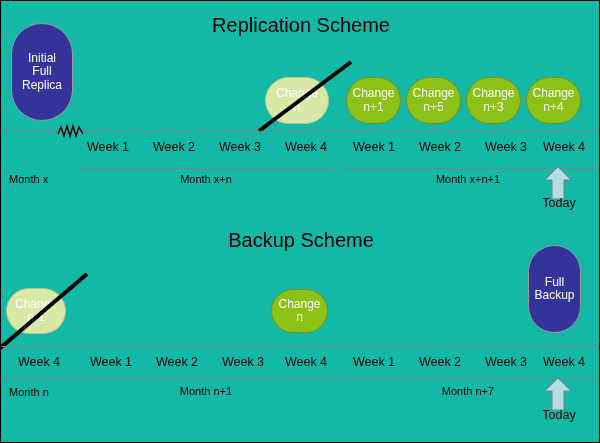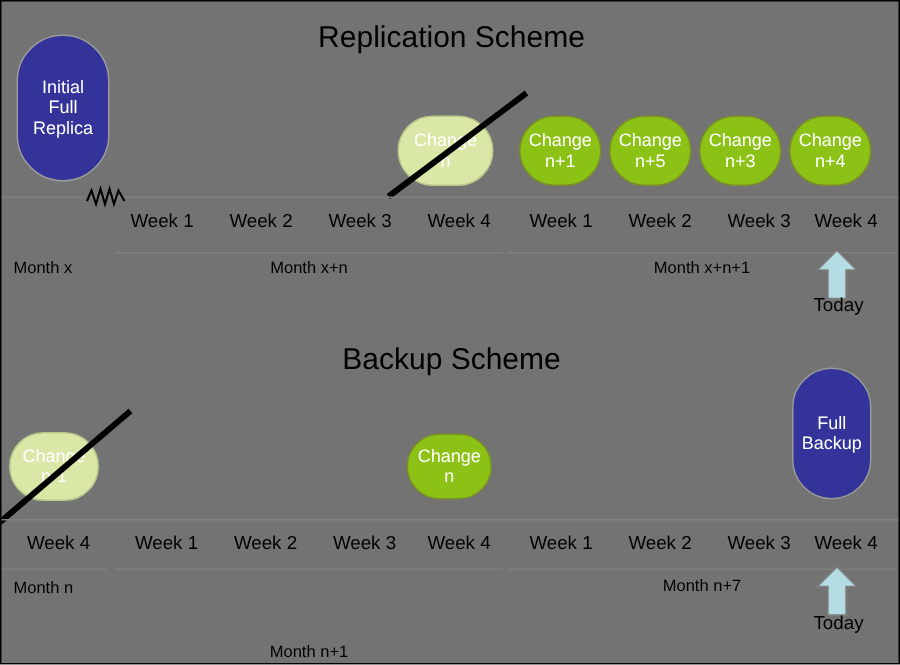--- a/index.html
+++ b/index.html
@@ -7,21 +7,21 @@
     padding: 0;
     background: #ffffff;
   }
   body {
     font-family: "Liberation Sans", sans-serif;
   }
   #slide {
     position: relative;
     width: 600px;
     height: 443px;
-    background: #737373;
+    background: #14b8a6;
     border: 1px solid #000000;
     box-sizing: border-box;
     overflow: hidden;
   }
   .abs { position: absolute; }
 
   
   .scheme-title {
     font-size: 20px;
     color: #000000;
@@ -192,21 +192,21 @@
   <div class="abs week-label" style="left:272px; top:354px; width:66px;">Week 4</div>
 
   <div class="abs week-label" style="left:340px; top:354px; width:66px;">Week 1</div>
   <div class="abs week-label" style="left:406px; top:354px; width:66px;">Week 2</div>
   <div class="abs week-label" style="left:472px; top:354px; width:66px;">Week 3</div>
   <div class="abs week-label" style="left:530px; top:354px; width:66px;">Week 4</div>
 
   <div class="abs hline" style="left:76px; top:378px; width:258px;"></div>
   <div class="abs hline" style="left:338px; top:378px; width:258px;"></div>
 
-  <div class="abs month-label" style="left:76px; top:384px; width:258px;margin-top:44px;">Month n+1</div>
+  <div class="abs month-label" style="left:76px; top:384px; width:258px;">Month n+1</div>
   <div class="abs month-label" style="left:338px; top:384px; width:258px;">Month n+7</div>
 
   <svg class="abs today-arrow" style="left:540px; top:375px;" width="36" height="36">
     <polygon points="17,2 30,15 23,15 23,34 11,34 11,15 4,15" fill="#b3dce3" stroke="#808080" stroke-width="1"></polygon>
   </svg>
   <div class="abs today-label" style="left:527px; top:407px; width:62px;">Today</div>
 
 </div>
 
 </body></html>

